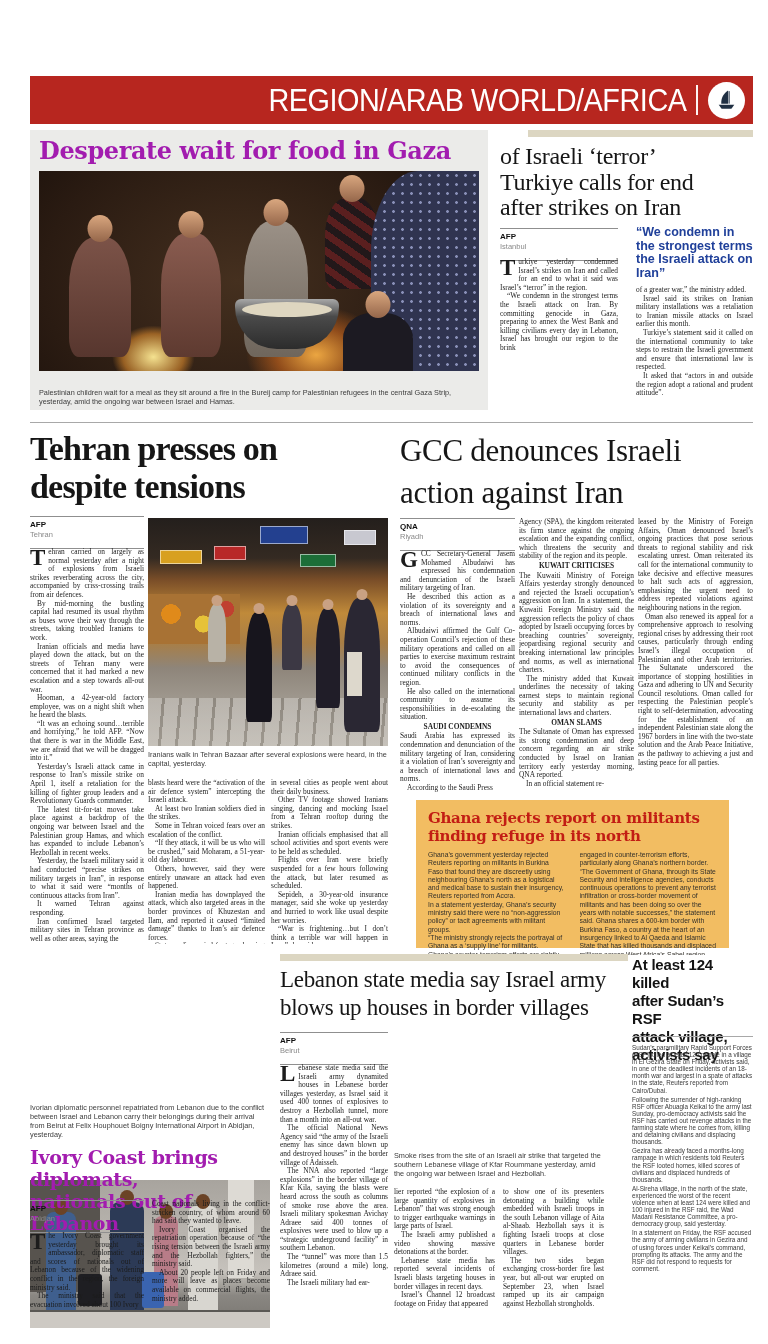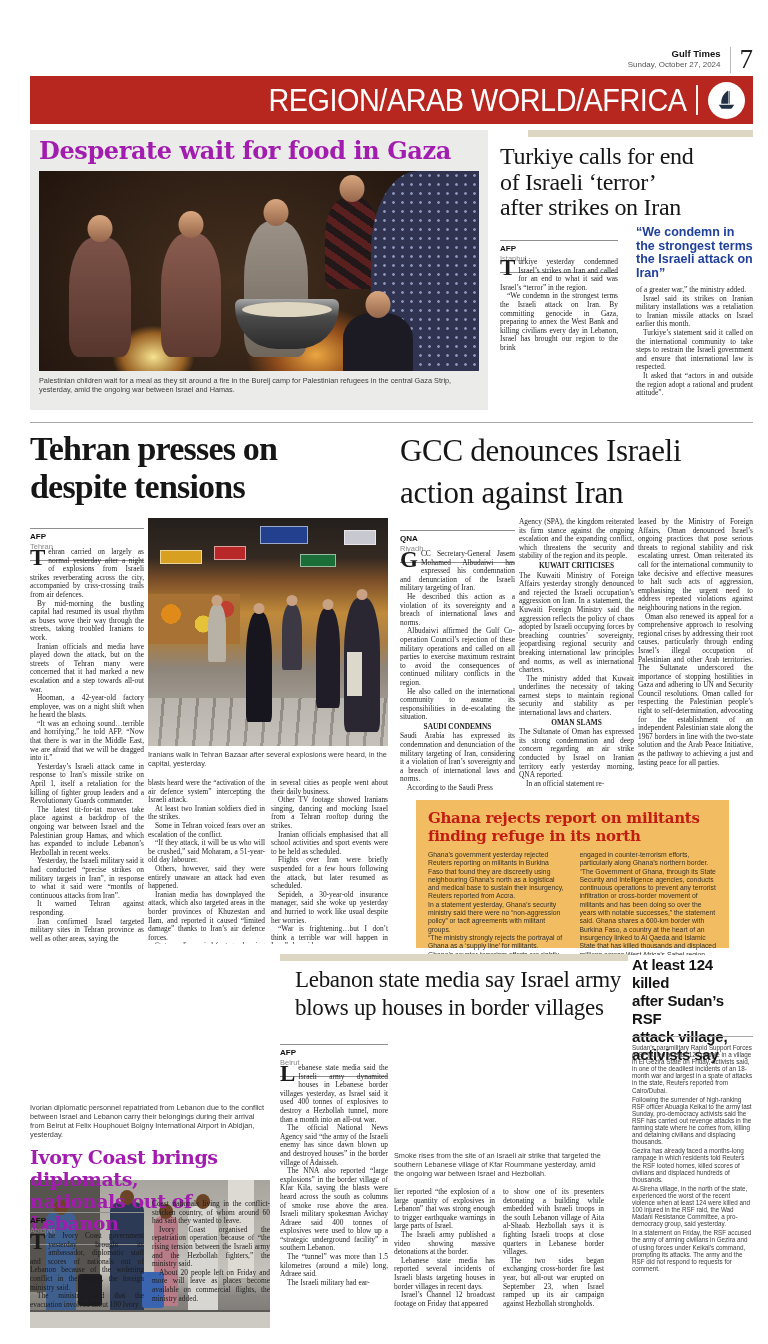--- a/index.html
+++ b/index.html
@@ -24,21 +24,21 @@
   .banner-sep{width:2px;height:30px;background:rgba(255,255,255,.95);}
   .logo-circle{width:37px;height:37px;border-radius:50%;background:#fff;display:flex;
                align-items:center;justify-content:center;flex:0 0 auto;}
 
   
   .hl-serif{font-family:"Liberation Serif",serif;color:#161616;letter-spacing:-0.3px;}
   .hl-slab{font-family:"DejaVu Serif",serif;font-weight:700;color:#a21caf;letter-spacing:-0.4px;}
   .strip{background:#dcd6c2;}
 
   
-  .byline{border-top:1px solid #8f8f8f;border-bottom:1px solid #8f8f8f;padding:3px 0 9px;margin-top:12px;}
+  .byline{border-top:1px solid #8f8f8f;border-bottom:1px solid #8f8f8f;padding:3px 0 9px;}
   .byline .agency{font-size:8px;font-weight:700;color:#111;}
   .byline .place{font-size:7.5px;color:#8a8a8a;margin-top:1px;}
 
   
   .body-col{font:7.4px/8.6px "Liberation Serif",serif;text-align:justify;color:#1c1c1c;overflow:hidden;}
   .body-col p{margin:0;text-indent:7px;}
   .body-col p:first-child,.body-col div>p:first-child{text-indent:0;}
   .dropcap>p:first-child::first-letter,.dropcap>div:first-child>p:first-child::first-letter{
       float:left;font-size:23px;line-height:18px;padding:1px 3px 0 0;font-weight:700;}
   .subhead{text-align:center;font-weight:700;font-size:7.4px;margin:1px 0;}
@@ -87,28 +87,20 @@
   .iv-head{position:absolute;top:-12px;left:50%;transform:translateX(-50%);width:14px;height:15px;
            border-radius:50%;background:#6b4326;}
 
   .rule{background:#a8a8a8;}
 </style>
 </head>
 <body>
 
 <div class="page">
 
-  <div class="masthead">
-    <div class="mast-text">
-      <div class="mast-paper">Gulf Times</div>
-      <div class="mast-date">Sunday, October 27, 2024</div>
-    </div>
-    <div class="mast-div"></div>
-    <div class="mast-page">7</div>
-  </div>
 
   <div class="banner">
     <span class="banner-title">REGION/ARAB WORLD/AFRICA</span>
     <span class="banner-sep"></span>
     <span class="logo-circle">
       <svg width="25" height="25" viewBox="0 0 24 24">
         <path d="M4.5 16h15l-2.8 4h-9.4z" fill="#203043"></path>
         <path d="M13.5 2.5C8.8 5.6 6.7 10.2 7 15h6.5z" fill="#203043"></path>
         <rect x="14" y="3" width="1" height="12" fill="#203043"></rect>
       </svg>
@@ -131,27 +123,27 @@
           <span class="g-head"></span>
         </div>
       <div class="g-fig" style="right:-10px;top:0;width:118px;height:200px;border-radius:40% 0 0 22%;background:#303450;background-image:radial-gradient(circle 1.5px,#8a90b8 0 1px,transparent 1.7px);background-size:9px 9px;"></div>
       <div class="g-fig" style="right:66px;bottom:-6px;width:70px;height:64px;background:#1c1a22;border-radius:40% 40% 0 0;">
           <span class="g-head"></span>
         </div>
       <div class="g-pot">
           <span class="g-liq"></span>
         </div>
     </div>
-    <div class="caption" style="margin-top:5px;">Palestinian children wait for a meal as they sit around a fire in the Bureij camp for Palestinian refugees in the central Gaza Strip, yesterday, amid the ongoing war between Israel and Hamas.</div>
+    <div class="caption" style="margin-top:17px;">Palestinian children wait for a meal as they sit around a fire in the Bureij camp for Palestinian refugees in the central Gaza Strip, yesterday, amid the ongoing war between Israel and Hamas.</div>
   </div>
 
   <div class="abs strip" style="left:528px;top:130px;width:225px;height:7px;"></div>
   <div class="abs hl-serif" style="left:500px;top:144px;width:253px;font-size:24px;line-height:25.5px;">
+    <div>of Israeli ‘terror’</div>
     <div>Turkiye calls for end</div>
-    <div>of Israeli ‘terror’</div>
     <div>after strikes on Iran</div>
   </div>
   <div class="abs byline" style="left:500px;top:228px;width:118px;">
     <div class="agency">AFP</div>
     <div class="place">Istanbul</div>
   </div>
   <div class="abs pullquote" style="left:636px;top:226px;width:117px;">“We condemn in the strongest terms the Israeli attack on Iran”</div>
   <div class="abs body-col dropcap" style="left:500px;top:258px;width:118px;height:152px;">
       <p>Turkiye yesterday condemned Israel’s strikes on Iran and called for an end to what it said was Israel’s “terror” in the region.</p>
       <p>“We condemn in the strongest terms the Israeli attack on Iran. By committing genocide in Gaza, preparing to annex the West Bank and killing civilians every day in Lebanon, Israel has brought our region to the brink</p>
@@ -317,21 +309,21 @@
       <p>The Ivory Coast government yesterday brought its ambassador, diplomatic staff and scores of nationals out of Lebanon because of the widening conflict in the region, the foreign ministry said.</p>
       <p>The ministry said that the evacuation involved about 100 Ivory</p>
     </div>
   <div class="abs body-col" style="left:152px;top:1200px;width:118px;height:140px;">
       <p>Coast nationals living in the conflict-stricken country, of whom around 60 had said they wanted to leave.</p>
       <p>Ivory Coast organised the repatriation operation because of “the rising tension between the Israeli army and the Hezbollah fighters,” the ministry said.</p>
       <p>About 20 people left on Friday and more will leave as places become available on commercial flights, the ministry added.</p>
     </div>
 
   <div class="abs strip" style="left:280px;top:954px;width:348px;height:7px;"></div>
-  <div class="abs hl-serif" style="left:280px;top:966px;width:350px;font-size:23px;line-height:28px;margin-left:15px;">
+  <div class="abs hl-serif" style="left:280px;top:966px;width:350px;font-size:23px;line-height:28px;">
     <div>Lebanon state media say Israel army</div>
     <div>blows up houses in border villages</div>
   </div>
   <div class="abs byline" style="left:280px;top:1032px;width:108px;">
     <div class="agency">AFP</div>
     <div class="place">Beirut</div>
   </div>
   <div class="abs body-col dropcap" style="left:280px;top:1064px;width:108px;height:278px;">
       <p>Lebanese state media said the Israeli army dynamited houses in Lebanese border villages yesterday, as Israel said it used 400 tonnes of explosives to destroy a Hezbollah tunnel, more than a month into an all-out war.</p>
       <p>The official National News Agency said “the army of the Israeli enemy has since dawn blown up and destroyed houses” in the border village of Adaisseh.</p>

